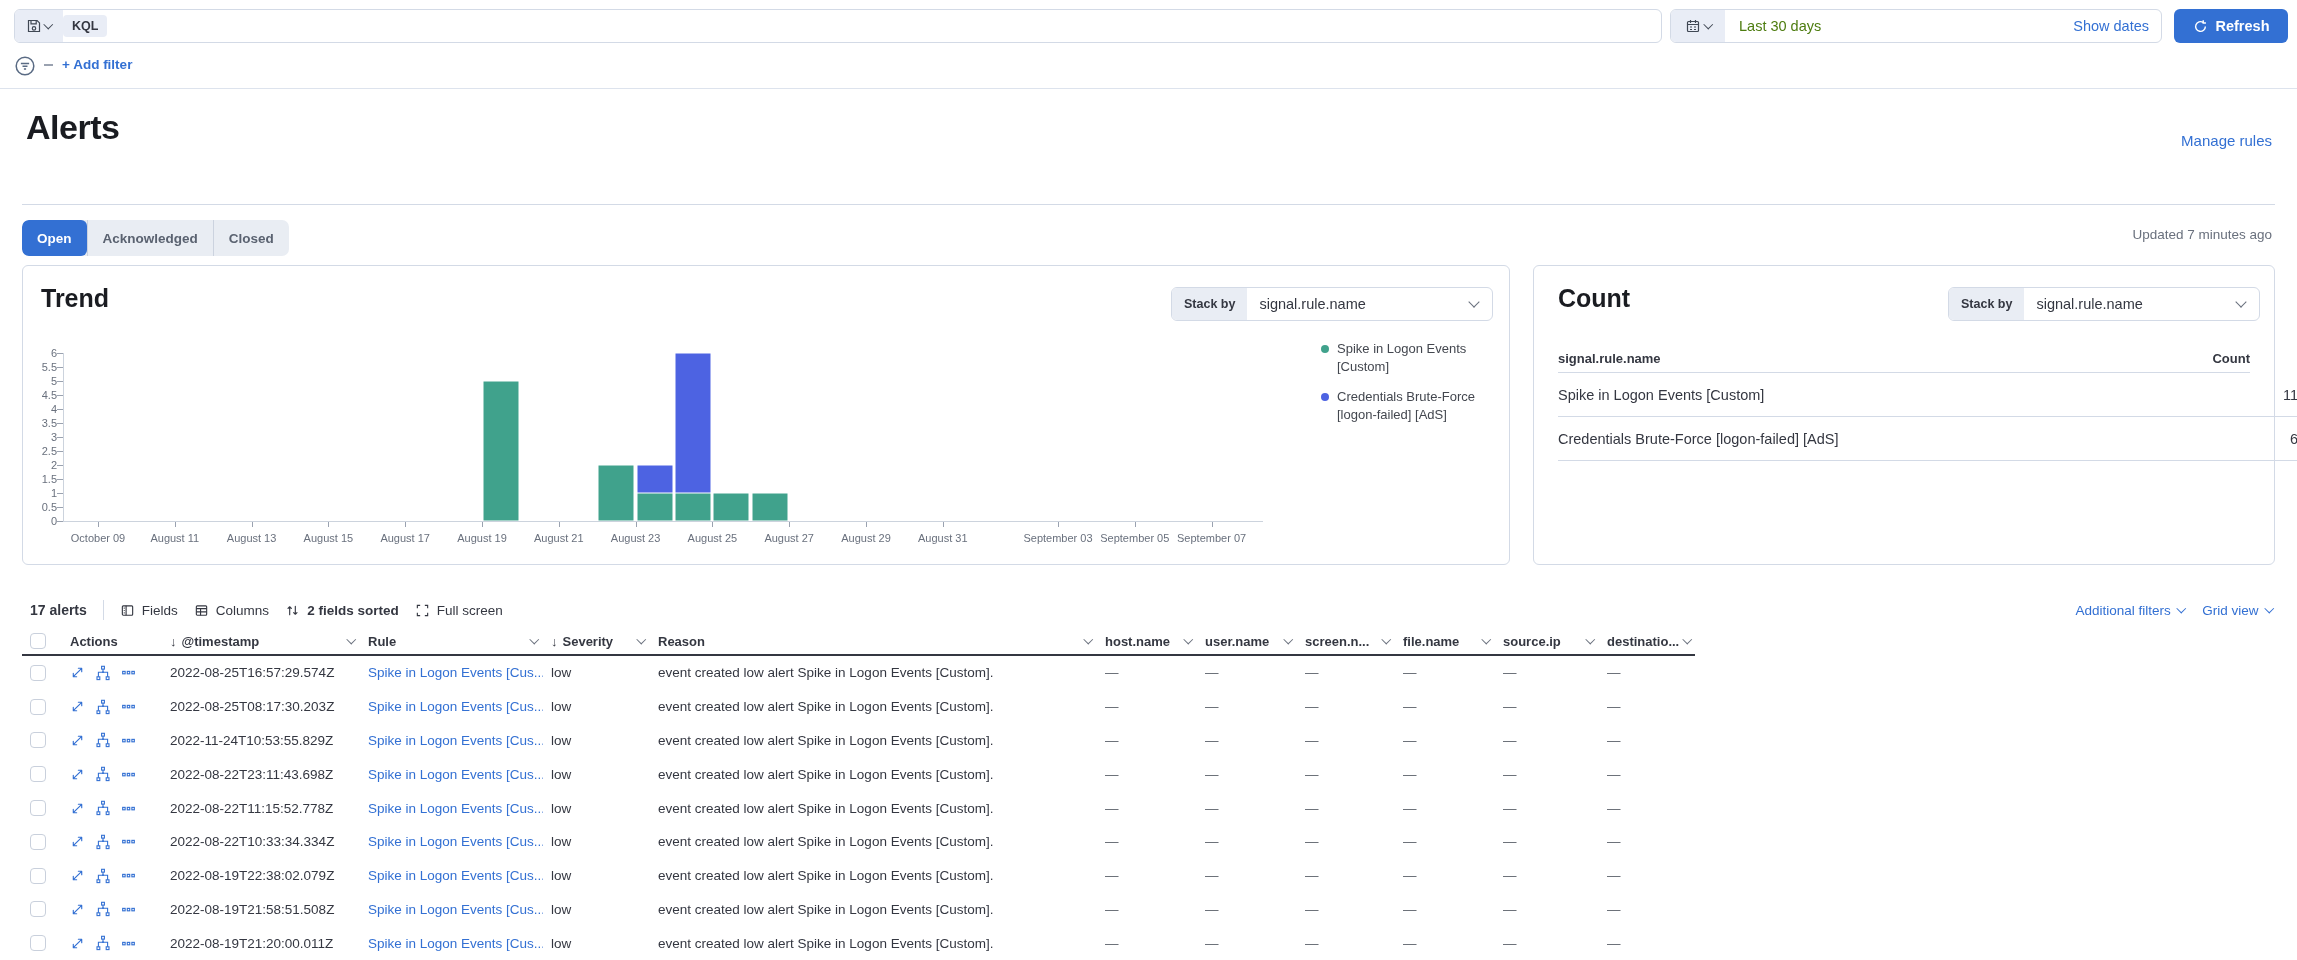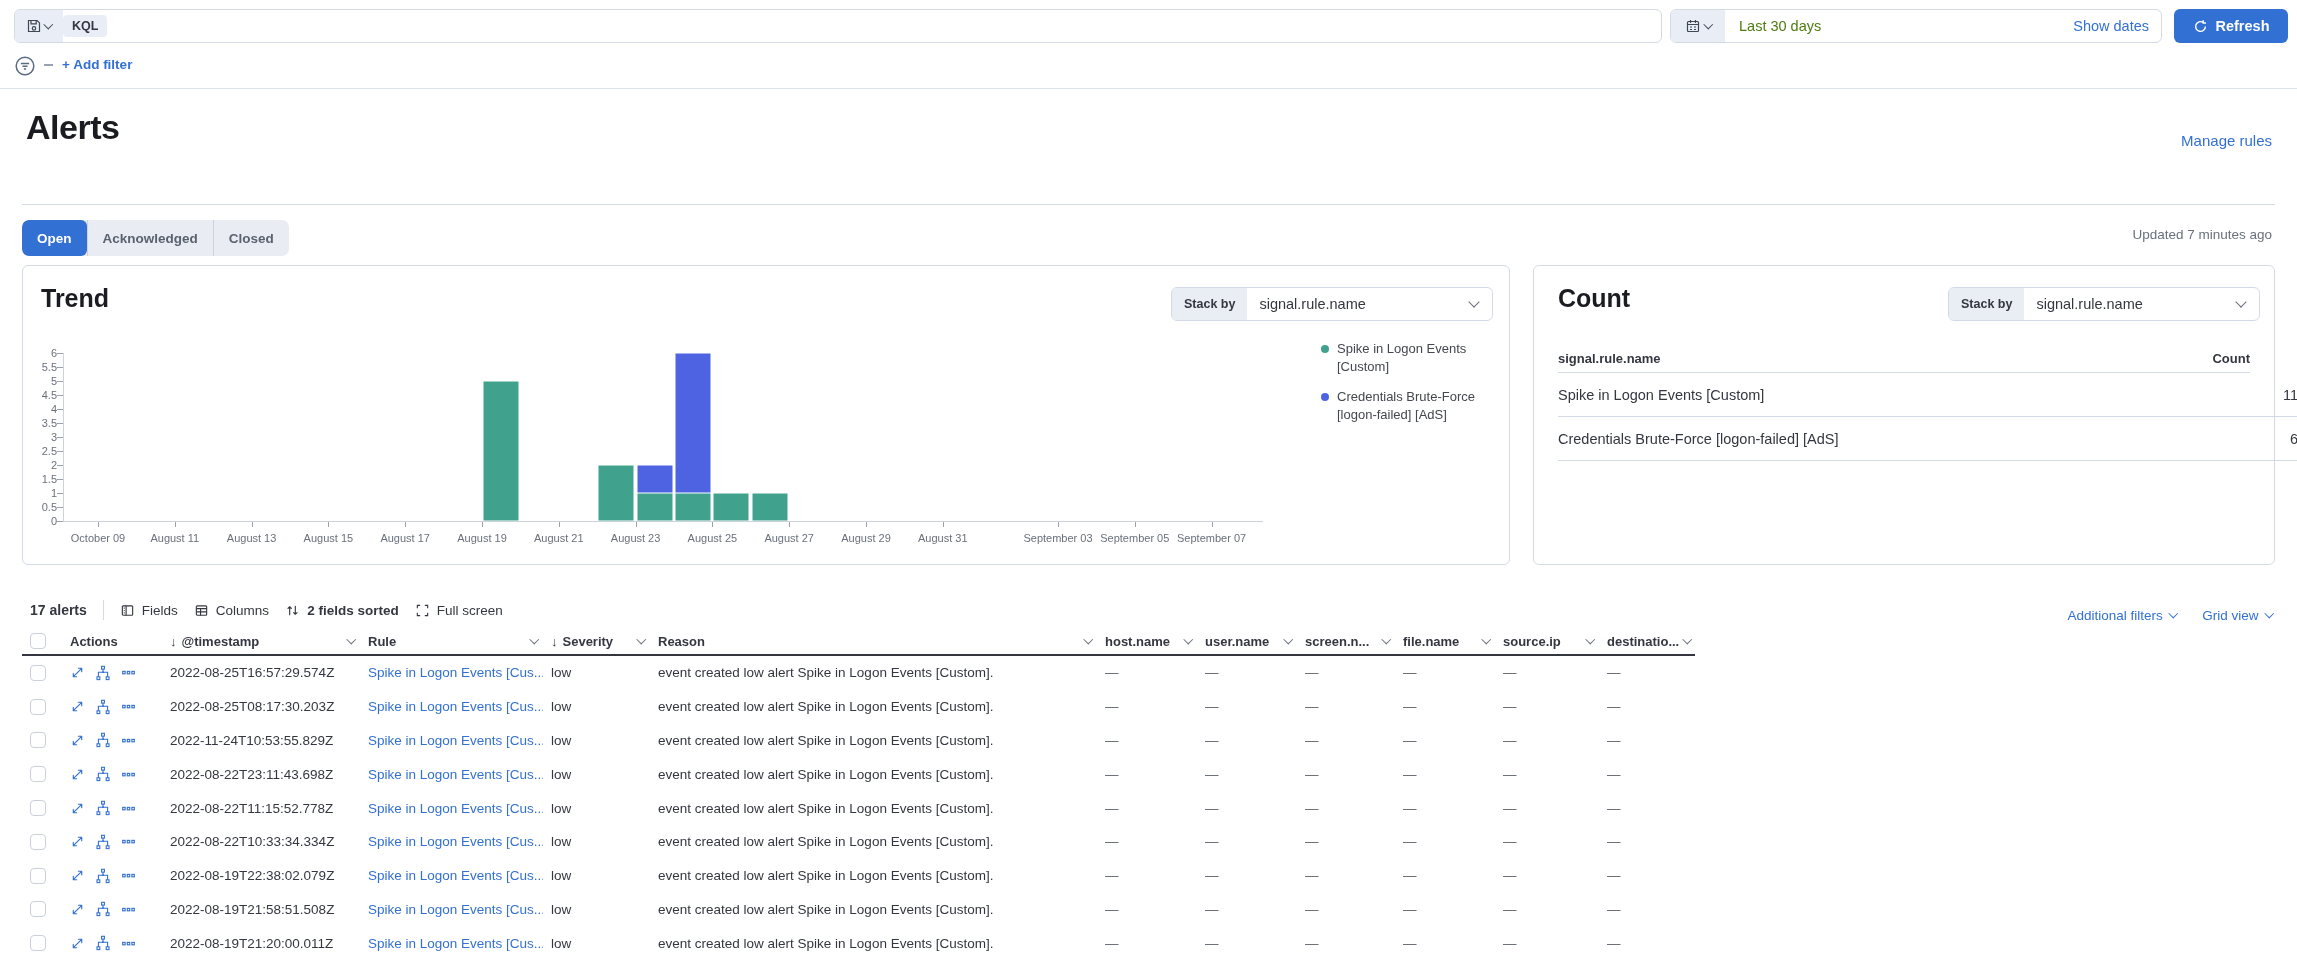--- a/index.html
+++ b/index.html
@@ -76,21 +76,21 @@
   .cnt-row .sp{flex:1;}
   .cnt-rows{left:0;right:0;top:107px;}
 
   
   .tbl-toolbar{left:30px;top:597px;height:26px;display:flex;align-items:center;gap:16px;}
   .tt-count{font-size:14px;font-weight:700;color:#343741;}
   .tt-sep{width:1px;height:20px;background:#d3dae6;}
   .tt-btn{display:flex;align-items:center;gap:7px;font-size:13.5px;color:#343741;background:none;border:none;
           cursor:pointer;font-family:inherit;padding:0;}
   .tt-bold{font-weight:700;}
-  .tbl-toolbar-r{right:25px;top:597px;height:26px;display:flex;align-items:flex-end;gap:26px;}
+  .tbl-toolbar-r{right:25px;top:597px;height:26px;display:flex;align-items:center;gap:18px;}
   .tt-link{display:flex;align-items:center;gap:7px;font-size:13.5px;color:#3370d3;cursor:pointer;text-decoration:none;}
   .chev{display:inline-block;width:7px;height:7px;border-right:1.6px solid currentColor;
         border-bottom:1.6px solid currentColor;transform:rotate(45deg);margin-top:-4px;}
   .chev.sm{width:5.5px;height:5.5px;border-width:1.4px;}
 
   .tbl-head{left:22px;top:628px;height:26px;display:flex;border-bottom:2px solid #343741;box-sizing:content-box;}
   .hcell{display:flex;align-items:center;gap:5px;padding:0 6px 0 8px;font-size:13px;font-weight:600;
          color:#343741;box-sizing:border-box;overflow:hidden;white-space:nowrap;}
   .hcell .chev{color:#69707d;margin-left:auto;flex:none;}
   .sort-arrow{font-size:13px;color:#343741;}

